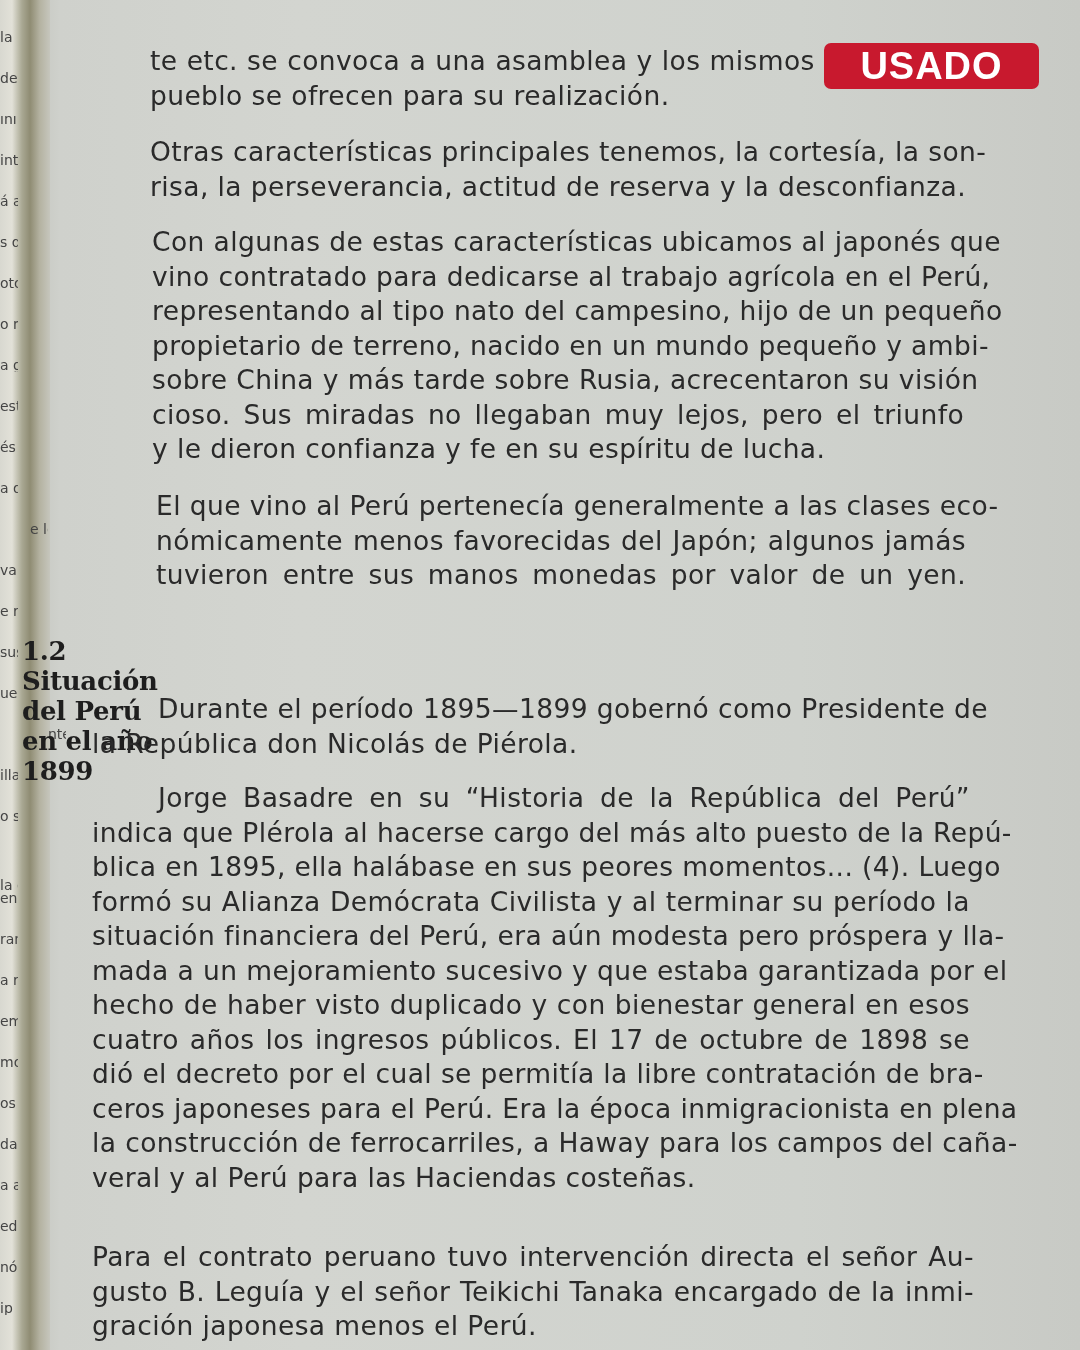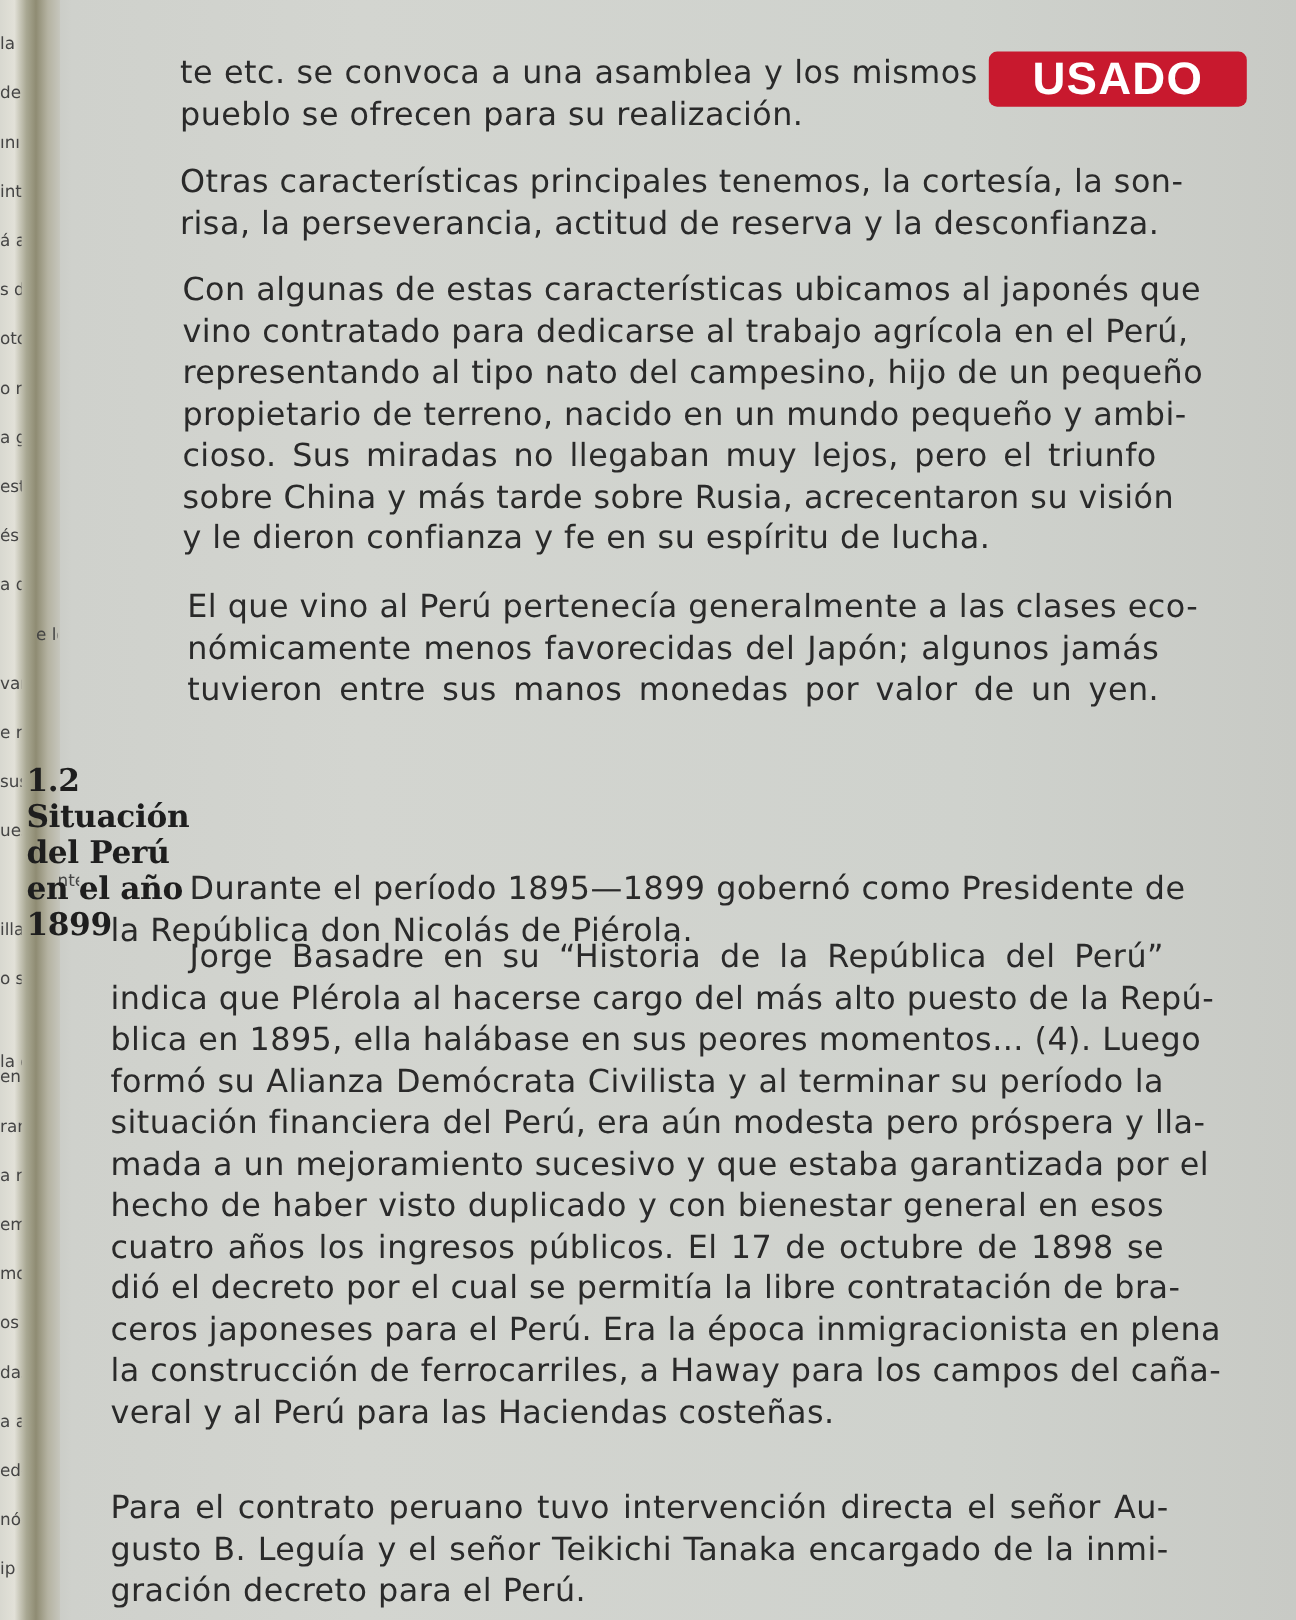--- a/index.html
+++ b/index.html
@@ -88,37 +88,37 @@
     <div class="p" style="left:150px; top:135px; width:812px;">
       <span class="line">Otras características principales tenemos, la cortesía, la son-</span>
       <span class="line">risa, la perseverancia, actitud de reserva y la desconfianza.</span>
     </div>
 
     <div class="p" style="left:152px; top:225px; width:812px;">
       <span class="line">Con algunas de estas características ubicamos al japonés que</span>
       <span class="line">vino contratado para dedicarse al trabajo agrícola en el Perú,</span>
       <span class="line">representando al tipo nato del campesino, hijo de un pequeño</span>
       <span class="line">propietario de terreno, nacido en un mundo pequeño y ambi-</span>
+      <span class="line">sobre China y más tarde sobre Rusia, acrecentaron su visión</span>
       <span class="line">cioso. Sus miradas no llegaban muy lejos, pero el triunfo</span>
-      <span class="line">sobre China y más tarde sobre Rusia, acrecentaron su visión</span>
       <span class="line last">y le dieron confianza y fe en su espíritu de lucha.</span>
     </div>
 
     <div class="p" style="left:156px; top:489px; width:810px;">
       <span class="line">El que vino al Perú pertenecía generalmente a las clases eco-</span>
       <span class="line">nómicamente menos favorecidas del Japón; algunos jamás</span>
       <span class="line">tuvieron entre sus manos monedas por valor de un yen.</span>
     </div>
 
     <div class="heading">
       <span class="num">1.2</span><span>Situación del Perú en el año 1899</span>
     </div>
 
     <div class="p" style="left:92px; top:692px; width:877px; text-indent:66px;">
-      <span class="line" style="text-indent:66px;margin-top:32px;">Durante el período 1895—1899 gobernó como Presidente de</span>
+      <span class="line" style="text-indent:66px;">Durante el período 1895—1899 gobernó como Presidente de</span>
       <span class="line last" style="text-indent:0;">la República don Nicolás de Piérola.</span>
     </div>
 
     <div class="p" style="left:92px; top:781px; width:878px;">
       <span class="line" style="padding-left:66px;">Jorge Basadre en su “Historia de la República del Perú”</span>
       <span class="line">indica que Plérola al hacerse cargo del más alto puesto de la Repú-</span>
       <span class="line">blica en 1895, ella halábase en sus peores momentos... (4). Luego</span>
       <span class="line">formó su Alianza Demócrata Civilista y al terminar su período la</span>
       <span class="line">situación financiera del Perú, era aún modesta pero próspera y lla-</span>
       <span class="line">mada a un mejoramiento sucesivo y que estaba garantizada por el</span>
@@ -126,18 +126,18 @@
       <span class="line">cuatro años los ingresos públicos. El 17 de octubre de 1898 se</span>
       <span class="line">dió el decreto por el cual se permitía la libre contratación de bra-</span>
       <span class="line">ceros japoneses para el Perú. Era la época inmigracionista en plena</span>
       <span class="line">la construcción de ferrocarriles, a Haway para los campos del caña-</span>
       <span class="line last">veral y al Perú para las Haciendas costeñas.</span>
     </div>
 
     <div class="p" style="left:92px; top:1240px; width:882px;">
       <span class="line">Para el contrato peruano tuvo intervención directa el señor Au-</span>
       <span class="line">gusto B. Leguía y el señor Teikichi Tanaka encargado de la inmi-</span>
-      <span class="line last">gración decreto para el Perú.</span>
+      <span class="line last">gración japonesa menos el Perú.</span>
     </div>
   </div>
 
   <div class="badge">USADO</div>
 </div>
 
 </body></html>

